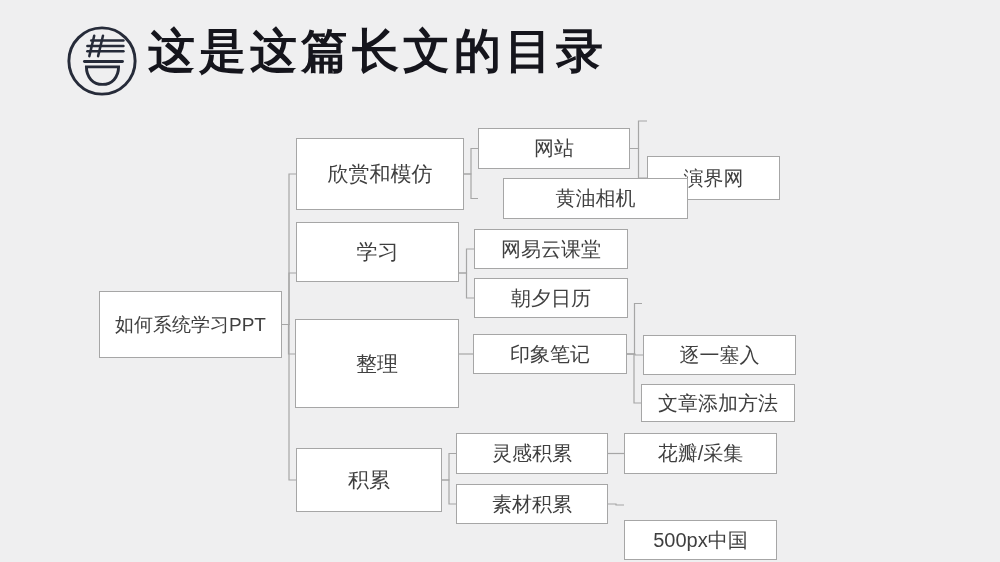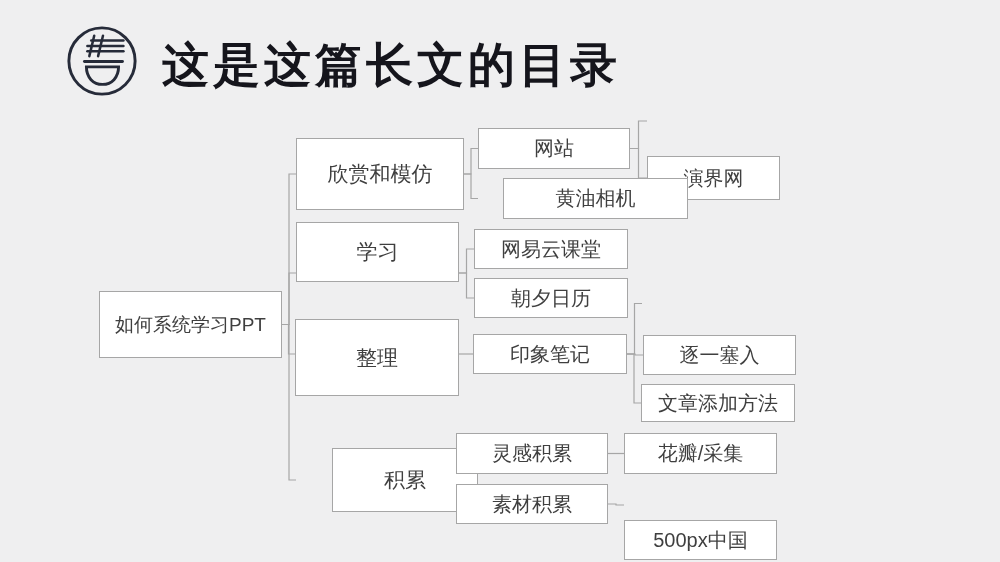--- a/index.html
+++ b/index.html
@@ -12,21 +12,21 @@
     position:relative; width:1000px; height:562px;
     background:var(--bg); overflow:hidden;
   }
   
   .logo{
     position:absolute; left:63px; top:24px; width:78px; height:76px;
     color:var(--logo);
   }
   .logo svg{display:block;width:100%;height:100%;}
   h1.title{
-    position:absolute; left:148px; top:18px; margin:14px;
+    position:absolute; left:148px; top:18px; margin:0;
     font-family:"Liberation Serif","DejaVu Serif",serif;
     font-size:47px; line-height:66px; font-weight:bold;
     letter-spacing:4px; color:var(--title); white-space:nowrap;
   }
   
   .tree{position:absolute; left:0; top:0; width:1000px; height:562px;}
   .connectors{position:absolute; left:0; top:0; pointer-events:none;}
   .connectors path{fill:none; stroke:var(--line); stroke-width:1.2;}
   .node{
     position:absolute; box-sizing:border-box;
@@ -38,26 +38,26 @@
   .lvl1{font-size:21px;}
   #n-root{left:99px;  top:291px; width:183px; height:67px; font-size:19px;}
   #n-appreciate{left:296px; top:138px; width:168px; height:72px;}
   #n-websites{left:478px; top:128px; width:152px; height:41px;}
   #n-pptstore{left:647px; top:95px;  width:130px; height:52px;}
   #n-yanjie{left:647px; top:156px; width:133px; height:44px;}
   #n-butter{left:503px; top:178px; width:185px; height:41px;}
   #n-learn{left:296px; top:222px; width:163px; height:60px;}
   #n-netease{left:474px; top:229px; width:154px; height:40px;}
   #n-zhaoxi{left:474px; top:278px; width:154px; height:40px;}
-  #n-organize{left:295px; top:319px; width:164px; height:77px;}
+  #n-organize{left:295px; top:319px; width:164px; height:89px;}
   #n-evernote{left:473px; top:334px; width:154px; height:40px;}
   #n-classify{left:642px; top:284px; width:154px; height:39px;}
   #n-insert{left:643px; top:335px; width:153px; height:40px;}
   #n-article{left:641px; top:384px; width:154px; height:38px;}
-  #n-accumulate{left:296px; top:448px; width:146px; height:64px;margin-left:36px;}
+  #n-accumulate{left:296px; top:448px; width:146px; height:64px;}
   #n-inspiration{left:456px; top:433px; width:152px; height:41px;text-align:right;}
   #n-huaban{left:624px; top:433px; width:153px; height:41px;}
   #n-material{left:456px; top:484px; width:152px; height:40px;}
   #n-c500px{left:624px; top:485px; width:153px; height:40px;margin-top:35px;}
 </style>
 </head>
 <body style="--bg: #efeff0; --fill: #ffffff; --border: #a6a6a6; --line: #a6a6a6; --text: #3f3f3f; --title: #15151c; --logo: #262b39;">
 
 <div class="slide">
 

